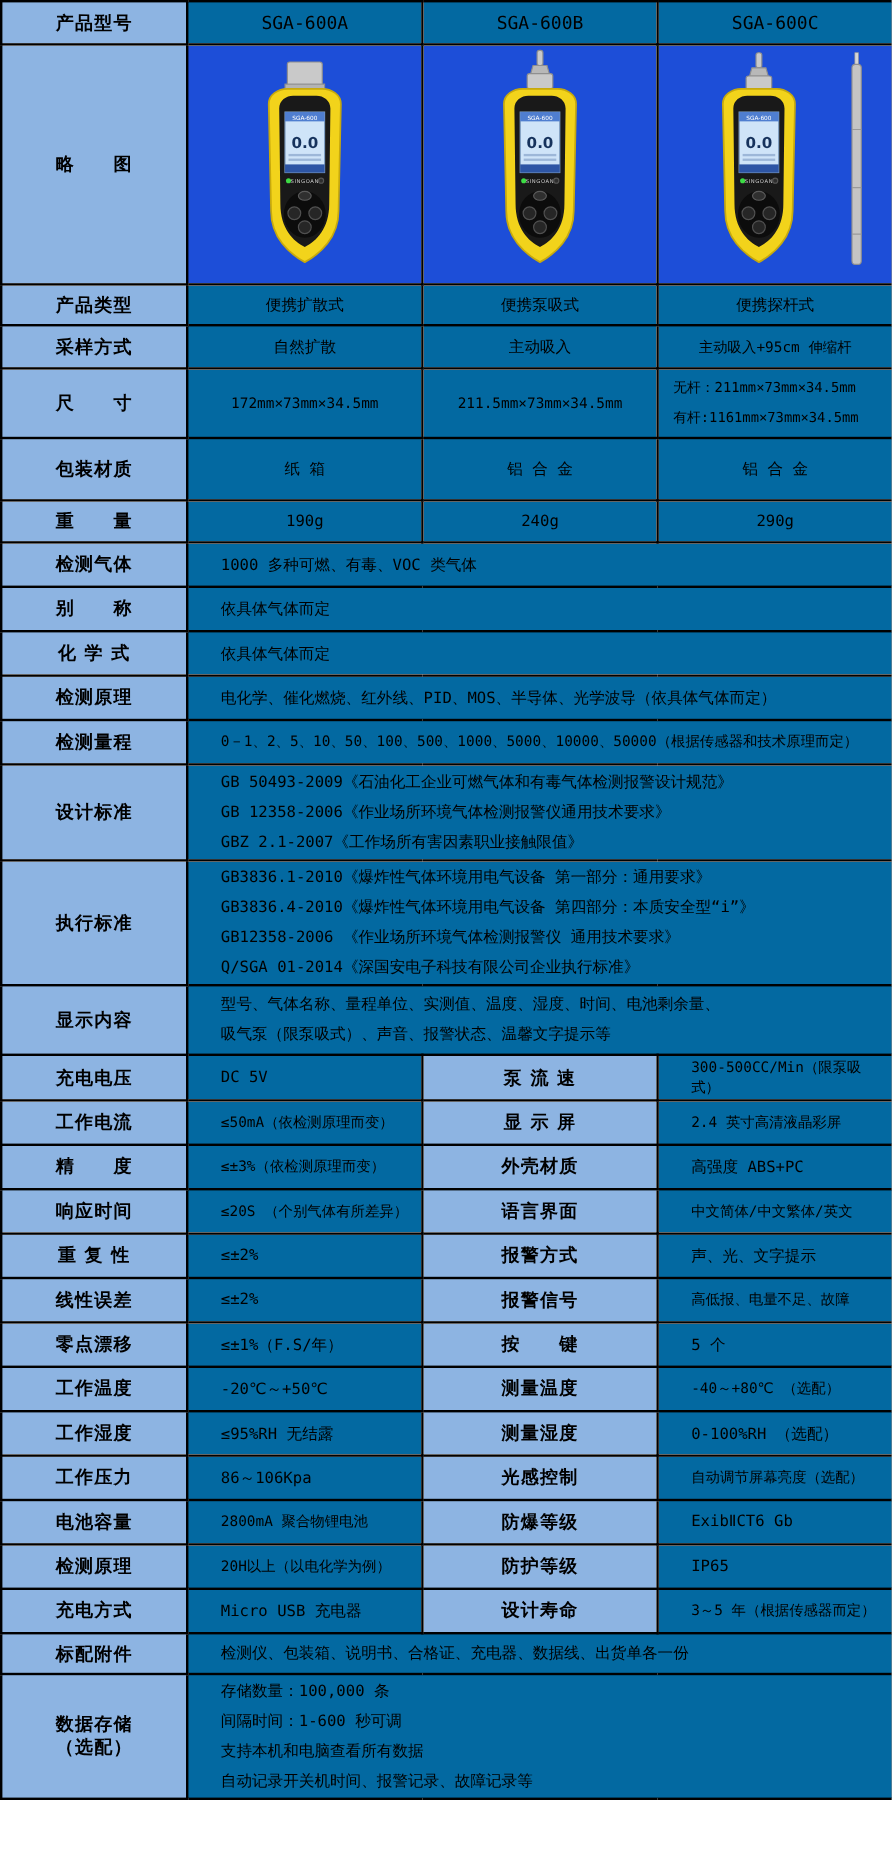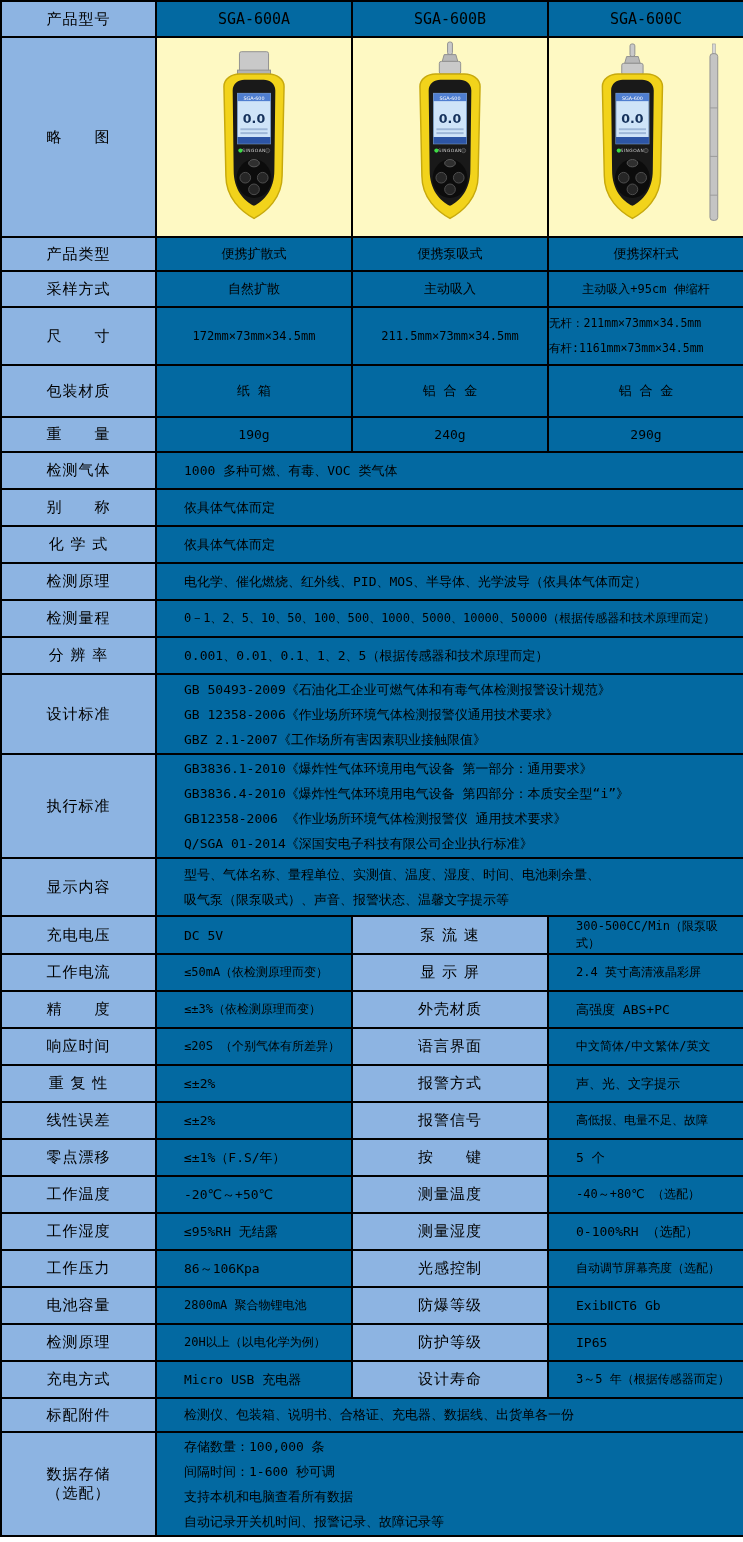--- a/index.html
+++ b/index.html
@@ -1,23 +1,23 @@
 <!DOCTYPE html>
 <html><head>
 <meta charset="utf-8">
 <style>
   html,body{margin:0;padding:0;background:#fff;}
   body{width:743px;font-family:"DejaVu Sans","Liberation Sans",sans-serif;color:#000;}
   table{border-collapse:collapse;width:743px;table-layout:fixed;}
   td{border:2px solid #000;padding:1px 6px;font-size:13px;overflow:hidden;vertical-align:middle;}
-  .lbl{background:#8DB4E2;font-weight:normal;text-align:center;font-size:15px;letter-spacing:1px;}
+  .lbl{background:#8DB4E2;font-weight:bold;text-align:center;font-size:15px;letter-spacing:1px;}
   .val{background:#0369a1;font-family:"DejaVu Sans Mono","DejaVu Sans",sans-serif;}
   .cen{text-align:center;}
   .lft{text-align:left;padding-left:27px;}
-  .white{background:#fef9c3;padding:0;}
+  .white{background:#1d4ed8;padding:0;}
   .ml div{line-height:25px;white-space:nowrap;}
   .sk{display:block;margin:0 auto;}
   .hdr{font-size:15px;}
 </style>
 </head>
 <body>
 
 <table>
 <colgroup>
       <col style="width:155px">
@@ -127,21 +127,21 @@
   <td class="lbl">采样方式</td>
   <td class="val cen">自然扩散</td>
   <td class="val cen">主动吸入</td>
   <td class="val cen" style="font-size:12px">主动吸入+95cm 伸缩杆</td>
 </tr>
 
 <tr style="height:58px">
   <td class="lbl">尺　　寸</td>
   <td class="val cen" style="font-size:12px">172mm×73mm×34.5mm</td>
   <td class="val cen" style="font-size:12px">211.5mm×73mm×34.5mm</td>
-  <td class="val ml" style="font-size:11.5px;padding-left:0">
+  <td class="val ml" style="font-size:11.5px;padding-left:12px">
     <div>无杆：211mm×73mm×34.5mm</div>
     <div>有杆:1161mm×73mm×34.5mm</div>
   </td>
 </tr>
 
 <tr style="height:52px">
   <td class="lbl">包装材质</td>
   <td class="val cen">纸 箱</td>
   <td class="val cen">铝 合 金</td>
   <td class="val cen">铝 合 金</td>
@@ -166,24 +166,20 @@
   <td class="lbl">化 学 式</td>
   <td class="val lft" colspan="3">依具体气体而定</td>
 </tr>
 <tr style="height:37px">
   <td class="lbl">检测原理</td>
   <td class="val lft" colspan="3">电化学、催化燃烧、红外线、PID、MOS、半导体、光学波导（依具体气体而定）</td>
 </tr>
 <tr style="height:37px">
   <td class="lbl">检测量程</td>
   <td class="val lft" colspan="3" style="font-size:12px">0－1、2、5、10、50、100、500、1000、5000、10000、50000（根据传感器和技术原理而定）</td>
-</tr>
-<tr style="height:37px">
-  <td class="lbl">分 辨 率</td>
-  <td class="val lft" colspan="3">0.001、0.01、0.1、1、2、5（根据传感器和技术原理而定）</td>
 </tr>
 
 <tr style="height:80px">
   <td class="lbl">设计标准</td>
   <td class="val lft ml" colspan="3">
     <div>GB 50493-2009《石油化工企业可燃气体和有毒气体检测报警设计规范》</div>
     <div>GB 12358-2006《作业场所环境气体检测报警仪通用技术要求》</div>
     <div>GBZ 2.1-2007《工作场所有害因素职业接触限值》</div>
   </td>
 </tr>

